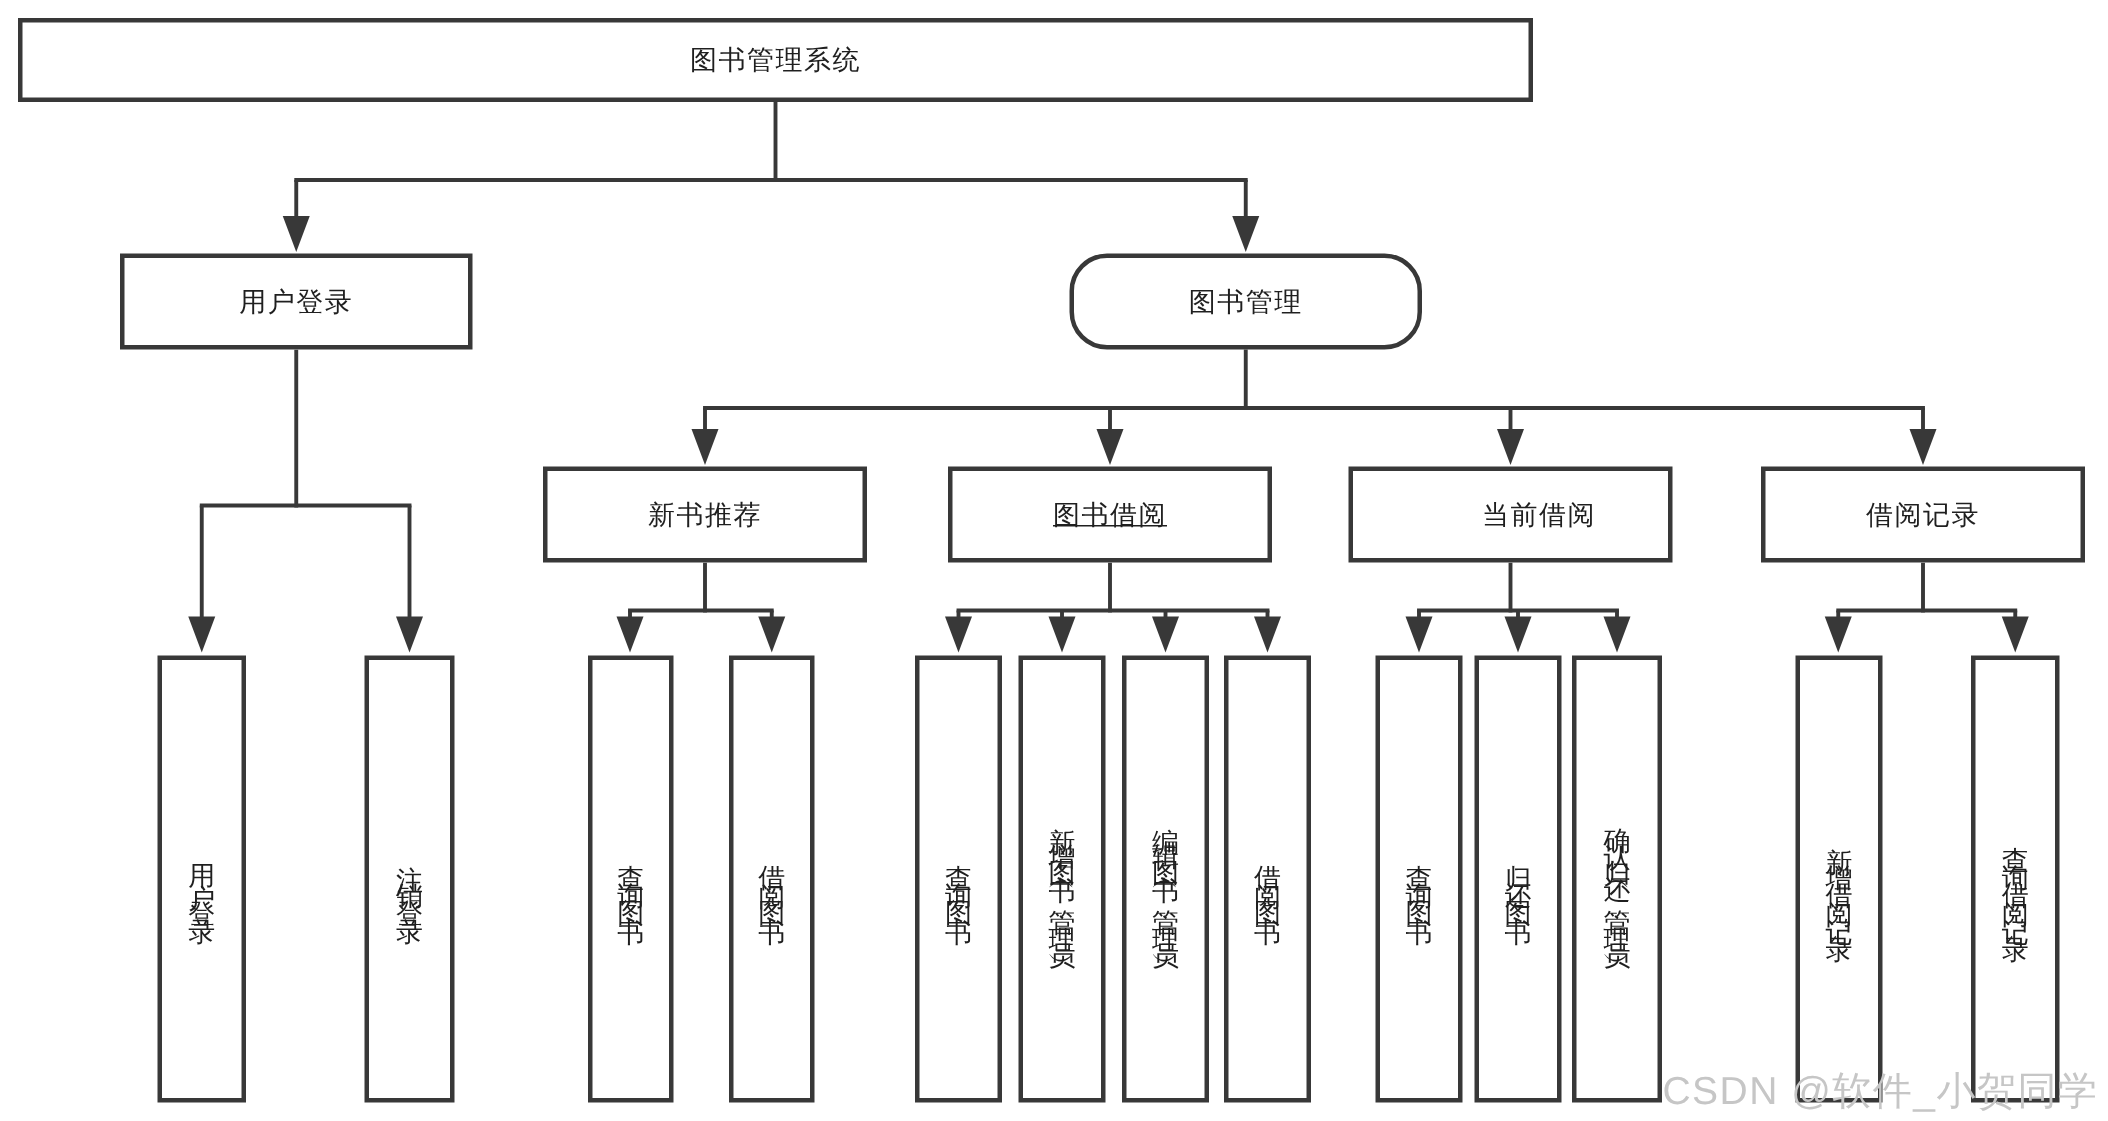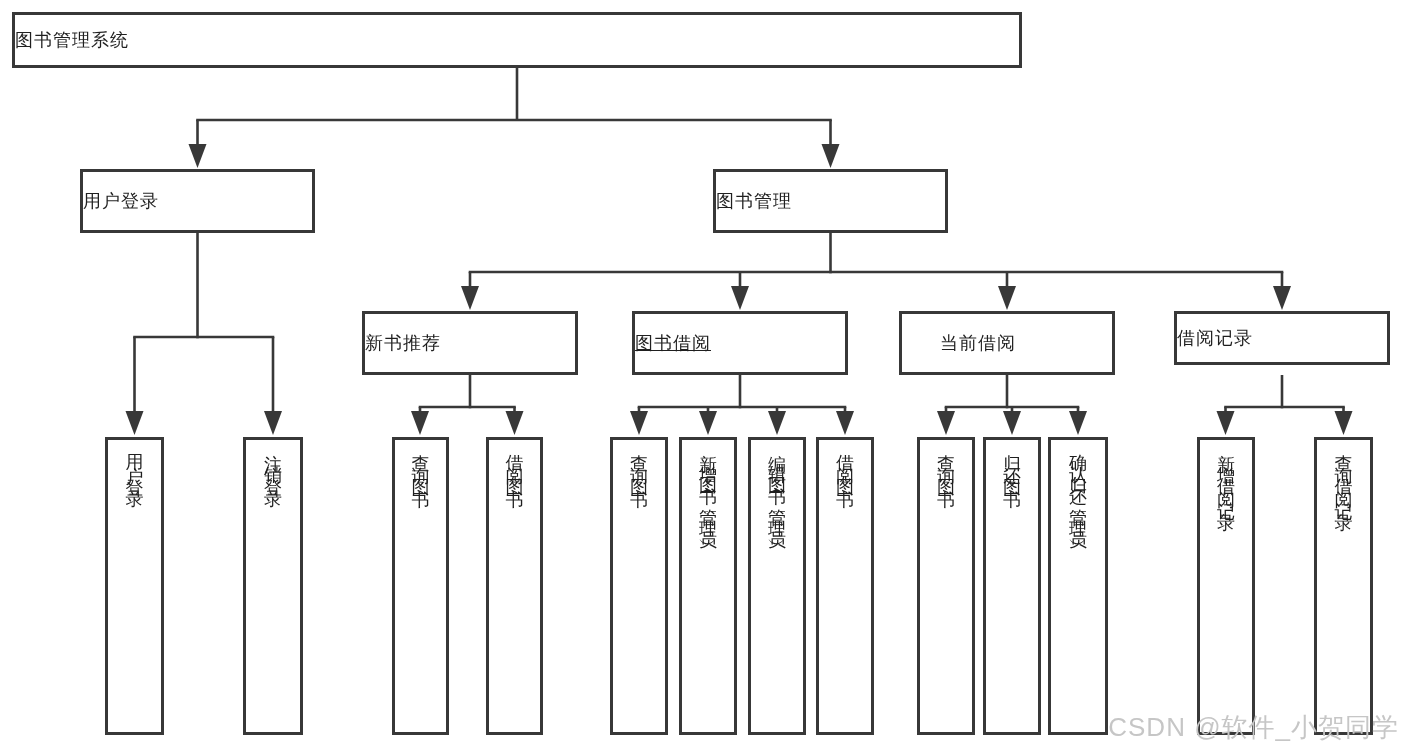--- a/index.html
+++ b/index.html
@@ -18,21 +18,21 @@
   #connectors{
     position:absolute;left:0;top:0;width:1405px;height:747px;
     z-index:1;
   }
   .hbox,.vbox{
     position:absolute;
     box-sizing:border-box;
     border:3px solid var(--line);
     background:var(--fill);
     color:var(--text);
-    display:flex;align-items:center;justify-content:flex-start;
+    display:flex;align-items:center;justify-content:center;
     z-index:2;
   }
   .hbox{font-size:18px;letter-spacing:1px;}
   .vbox{
     writing-mode:vertical-rl;
     text-orientation:mixed;
     font-size:18px;
     letter-spacing:12px;
     top:437px;height:298px;
   }
@@ -125,34 +125,34 @@
     </g>
   </svg>
 
   <div class="hbox" style="left:12px;top:12px;width:1010px;height:56px;">
     <span>图书管理系统</span>
   </div>
 
   <div class="hbox" style="left:80px;top:169px;width:235px;height:64px;">
     <span>用户登录</span>
   </div>
-  <div class="hbox" style="left:713px;top:169px;width:235px;height:64px;">
+  <div class="hbox" style="left:713px;top:169px;width:235px;height:64px;border-radius:25px;">
     <span>图书管理</span>
   </div>
 
   <div class="hbox" style="left:362px;top:311px;width:216px;height:64px;">
     <span>新书推荐</span>
   </div>
   <div class="hbox" style="left:632px;top:311px;width:216px;height:64px;text-decoration:underline;">
     <span>图书借阅</span>
   </div>
   <div class="hbox" style="left:899px;top:311px;width:216px;height:64px;padding-left:38px;">
     <span>当前借阅</span>
   </div>
-  <div class="hbox" style="left:1174px;top:311px;width:216px;height:54px;">
+  <div class="hbox" style="left:1174px;top:311px;width:216px;height:64px;">
     <span>借阅记录</span>
   </div>
 
   <div class="vbox" style="left:105px;width:59px;">
     <span>用户登录</span>
   </div>
   <div class="vbox" style="left:243px;width:60px;">
     <span>注销登录</span>
   </div>
 

